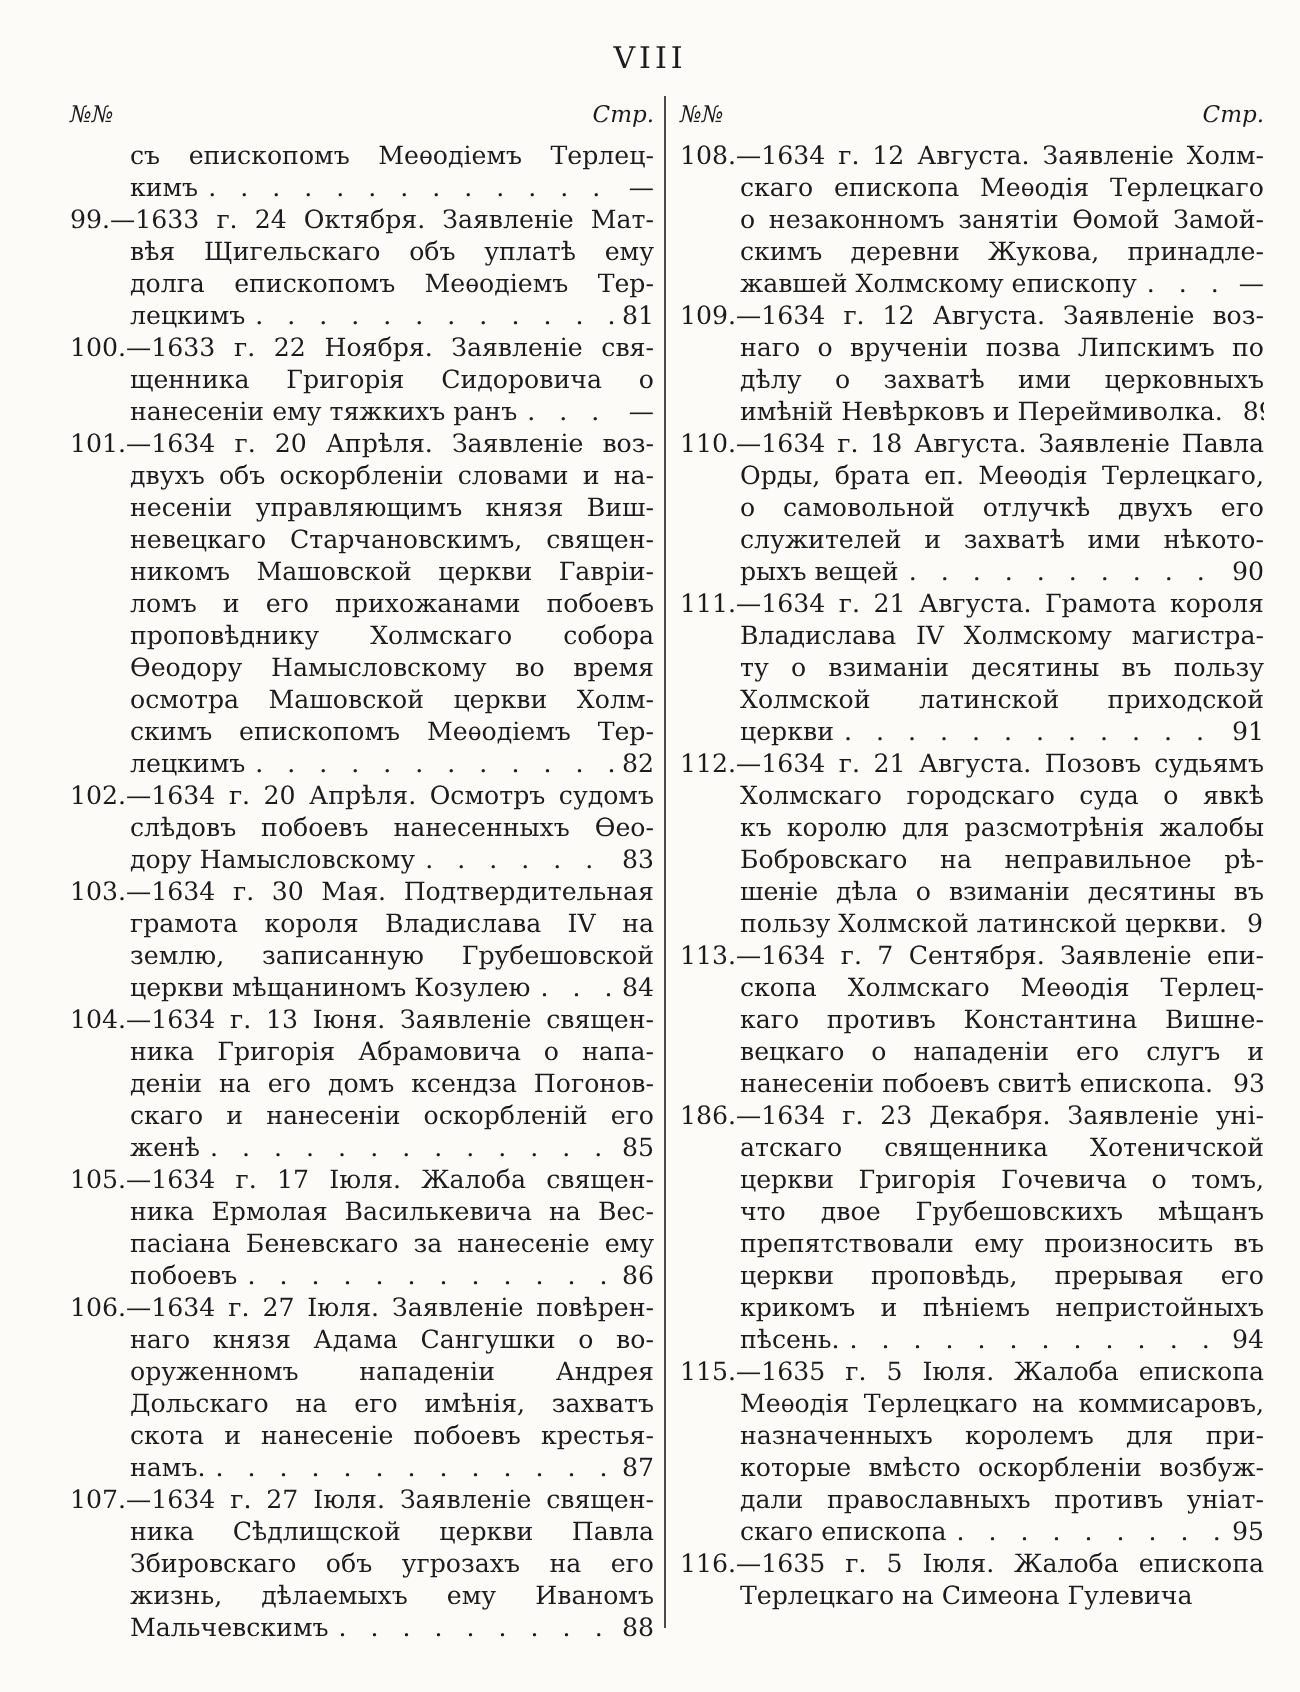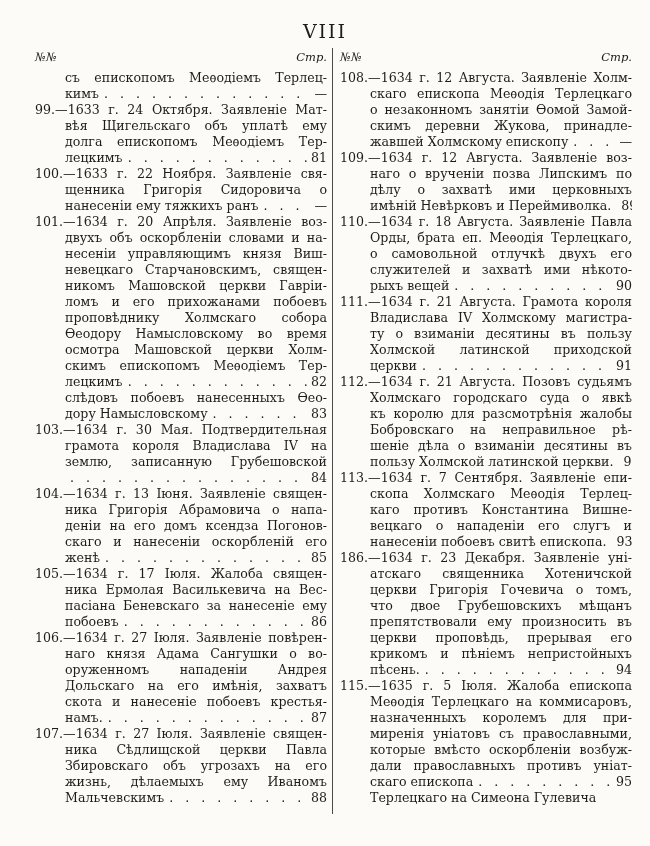--- a/index.html
+++ b/index.html
@@ -4,21 +4,21 @@
 <style>
   html,body{margin:0;padding:0;background:#e9e7e2;}
   .sheet{
     position:relative;width:650px;height:846px;margin:0 auto;
     background:var(--paper,#fcfbf8);color:var(--ink,#1c1c1c);
     font-family:"DejaVu Serif","Liberation Serif",serif;
     overflow:hidden;
   }
   .page-header{
     position:absolute;top:20px;left:0;right:0;
-    text-align:center;font-size:19px;letter-spacing:2px;
+    text-align:center;font-size:15px;letter-spacing:2px;
   }
   .divider{
     position:absolute;left:332px;top:48px;height:766px;width:1px;
     background:var(--rule,#4a4a4a);
   }
   .col{position:absolute;top:50px;width:292px;}
   .col-left{left:35px;}
   .col-right{left:340px;}
   .col-head{
     display:flex;justify-content:space-between;align-items:baseline;
@@ -94,32 +94,34 @@
           <div class="ln ind">Ѳеодору Намысловскому во время</div>
           <div class="ln ind">осмотра Машовской церкви Холм-</div>
           <div class="ln ind">скимъ епископомъ Меѳодіемъ Тер-</div>
           <div class="ln ind last">
             <span class="t">лецкимъ</span>
             <span class="lead"> . . . . . . . . . . . . . . . . . . . . . . . . . . . . . .</span>
             <span class="pg">82</span>
           </div>
         </div>
         <div class="entry">
+          <div class="ln"><span>102.</span>—1634 г. 20 Апрѣля. Осмотръ судомъ</div>
           <div class="ln ind">слѣдовъ побоевъ нанесенныхъ Ѳео-</div>
           <div class="ln ind last">
             <span class="t">дору Намысловскому</span>
             <span class="lead"> . . . . . . . . . . . . . . . . . . . . . . . . . . . . . .</span>
             <span class="pg">83</span>
           </div>
         </div>
         <div class="entry">
           <div class="ln"><span>103.</span>—1634 г. 30 Мая. Подтвердительная</div>
           <div class="ln ind">грамота короля Владислава IV на</div>
           <div class="ln ind">землю, записанную Грубешовской</div>
           <div class="ln ind last">
+            <span class="t">церкви мѣщаниномъ Козулею</span>
             <span class="lead"> . . . . . . . . . . . . . . . . . . . . . . . . . . . . . .</span>
             <span class="pg">84</span>
           </div>
         </div>
         <div class="entry">
           <div class="ln"><span>104.</span>—1634 г. 13 Іюня. Заявленіе священ-</div>
           <div class="ln ind">ника Григорія Абрамовича о напа-</div>
           <div class="ln ind">деніи на его домъ ксендза Погонов-</div>
           <div class="ln ind">скаго и нанесеніи оскорбленій его</div>
           <div class="ln ind last">
@@ -247,30 +249,30 @@
           <div class="ln ind last">
             <span class="t">пѣсень.</span>
             <span class="lead"> . . . . . . . . . . . . . . . . . . . . . . . . . . . . . .</span>
             <span class="pg">94</span>
           </div>
         </div>
         <div class="entry">
           <div class="ln"><span>115.</span>—1635 г. 5 Іюля. Жалоба епископа</div>
           <div class="ln ind">Меѳодія Терлецкаго на коммисаровъ,</div>
           <div class="ln ind">назначенныхъ королемъ для при-</div>
-          <div class="ln ind">миренія уніатовъ съ православными,</div>
           <div class="ln ind">которые вмѣсто оскорбленіи возбуж-</div>
           <div class="ln ind">дали православныхъ противъ уніат-</div>
           <div class="ln ind last">
             <span class="t">скаго епископа</span>
             <span class="lead"> . . . . . . . . . . . . . . . . . . . . . . . . . . . . . .</span>
             <span class="pg">95</span>
           </div>
         </div>
         <div class="entry">
+          <div class="ln"><span>116.</span>—1635 г. 5 Іюля. Жалоба епископа</div>
           <div class="ln ind last">
             <span class="t">Терлецкаго на Симеона Гулевича</span>
             <span class="lead"></span>
             <span class="pg"></span>
           </div>
         </div>
       </div>
   </div>
 </div>
 

